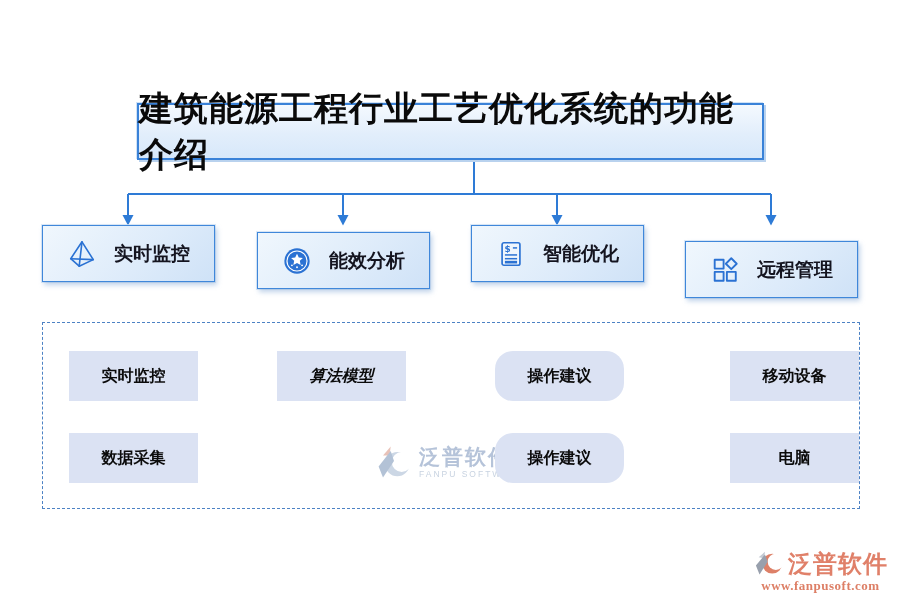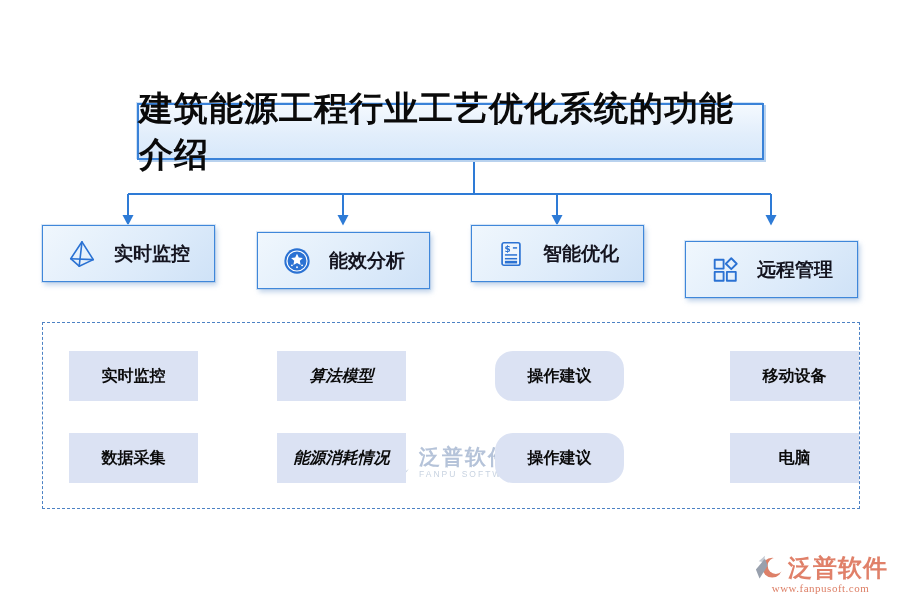--- a/index.html
+++ b/index.html
@@ -54,21 +54,21 @@
   .wm-sub{font-size:8.5px;color:#c8d3e1;letter-spacing:2px;margin-top:2px;}
   
   .footer-logo{position:absolute;right:12px;bottom:6px;z-index:3;text-align:center;}
   .footer-top{display:flex;align-items:center;gap:2px;justify-content:center;}
   .footer-brand{
     font-family:"Liberation Serif","DejaVu Serif",serif;
     font-weight:bold;font-size:24px;color:#e0English8069;color:#e08069;letter-spacing:1px;
   }
   .footer-url{
     font-family:"Liberation Serif","DejaVu Serif",serif;
-    font-weight:normal;font-size:11px;color:#dd7f66;margin-top:-2px;letter-spacing:0.5px;
+    font-weight:bold;font-size:13px;color:#dd7f66;margin-top:-2px;letter-spacing:0.5px;
   }
 </style>
 </head>
 <body>
 
 <div class="title-box">建筑能源工程行业工艺优化系统的功能介绍</div>
 
 <svg class="connectors" width="900" height="600" viewBox="0 0 900 600">
   <g stroke="#2e7bd6" stroke-width="2" fill="none">
     <path d="M474 160 V194"></path>
@@ -128,21 +128,20 @@
   </svg>
   <span class="node-label">远程管理</span>
 </div>
 
 <div class="detail-container">
   <div class="cell-box r1 c1">实时监控</div>
   <div class="cell-box r1 c2">算法模型</div>
   <div class="cell-box r1 c3">操作建议</div>
   <div class="cell-box r1 c4">移动设备</div>
   <div class="cell-box r2 c1">数据采集</div>
-  <div class="cell-box r2 c2">能源消耗情况</div>
   <div class="cell-box r2 c3">操作建议</div>
   <div class="cell-box r2 c4">电脑</div>
 </div>
 
 <div class="watermark">
   <svg width="40" height="44" viewBox="0 0 36 40">
     <circle cx="21" cy="22" r="11" fill="#ccd7e5"></circle>
     <circle cx="25" cy="20" r="9" fill="#ffffff"></circle>
     <path d="M8 14 L15 6 L14 14 Z" fill="#e8c2b8"></path>
     <path d="M4 24 L15 10 L18 19 L8 34 Z" fill="#b3c2d6"></path>

